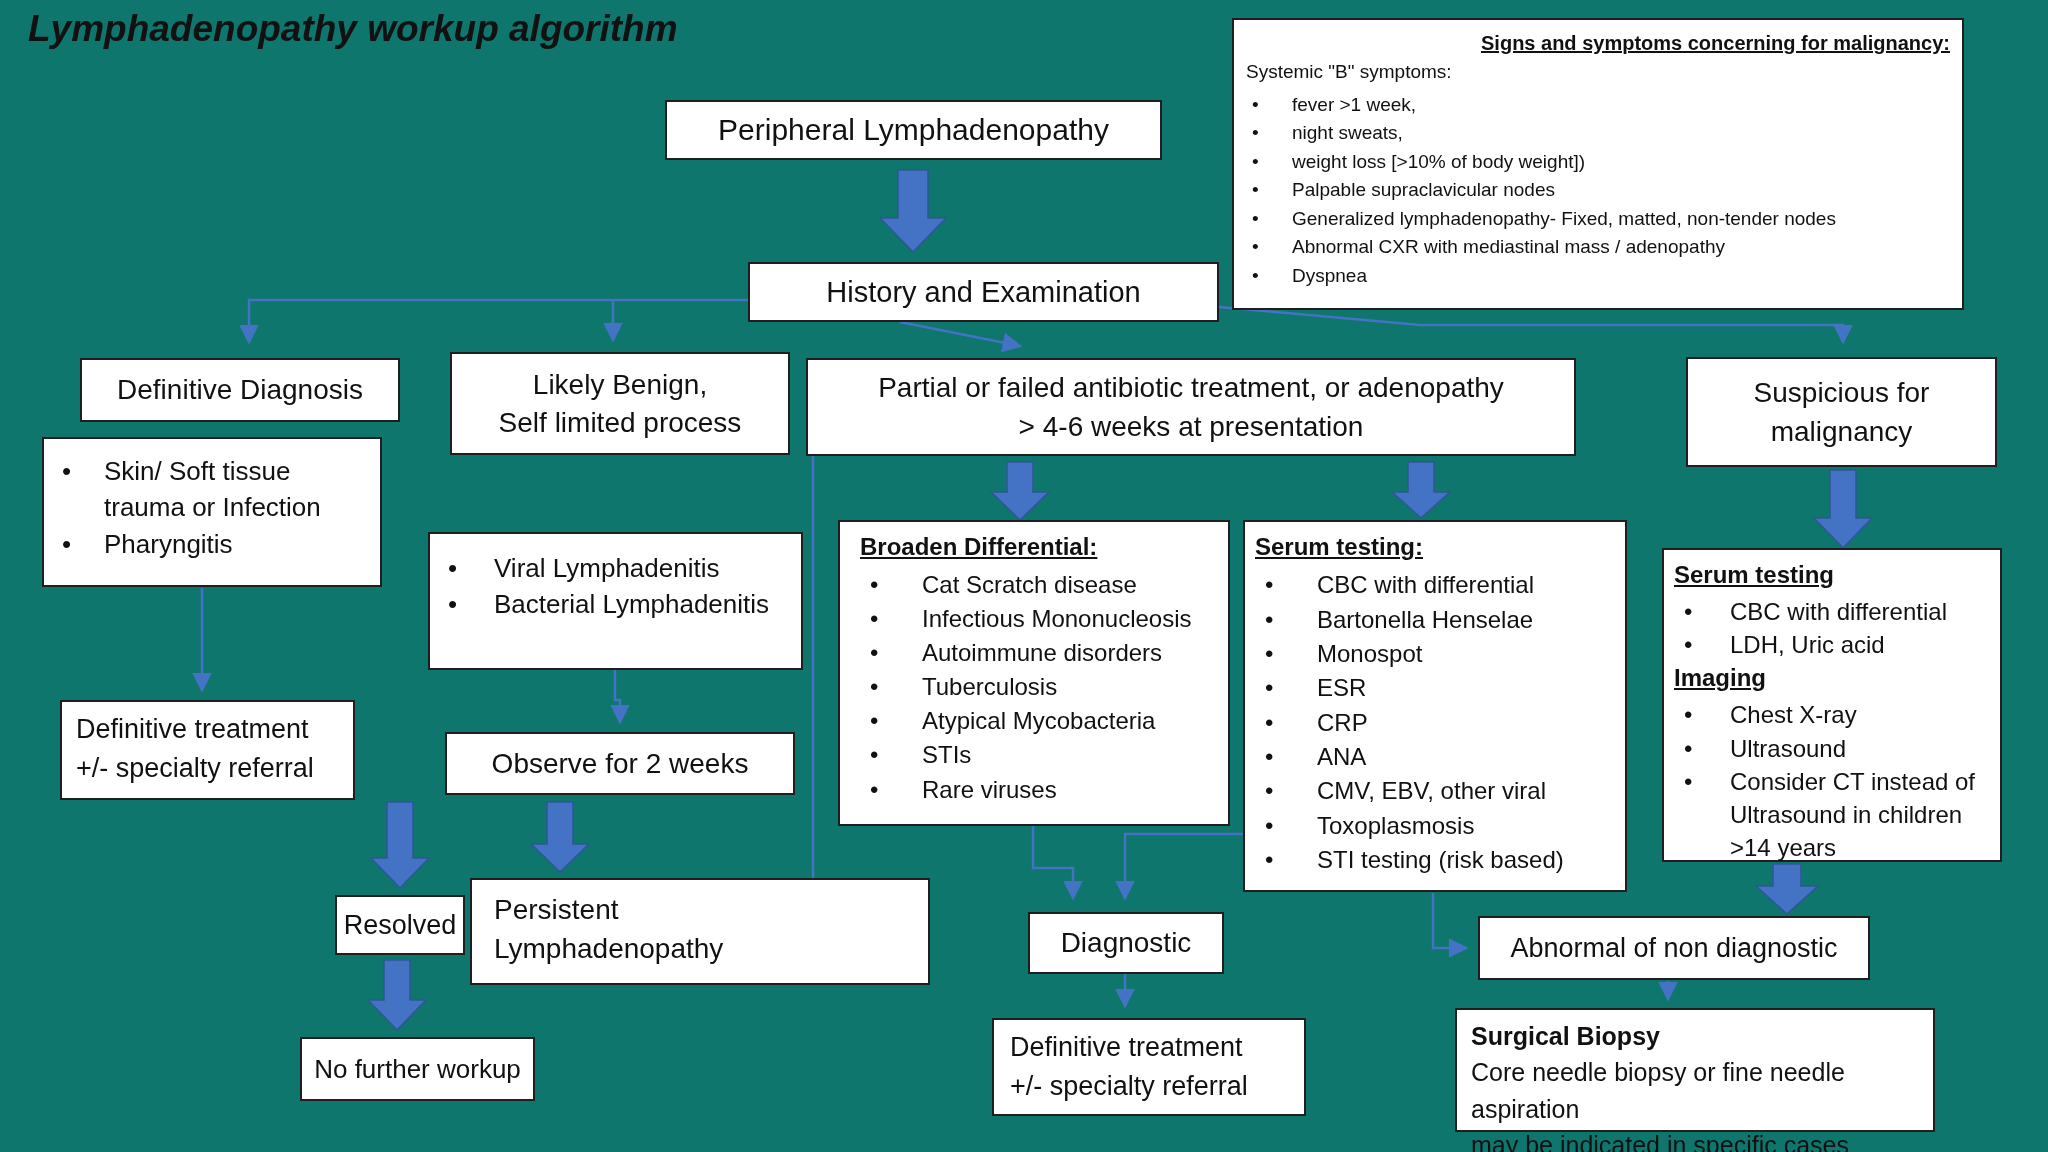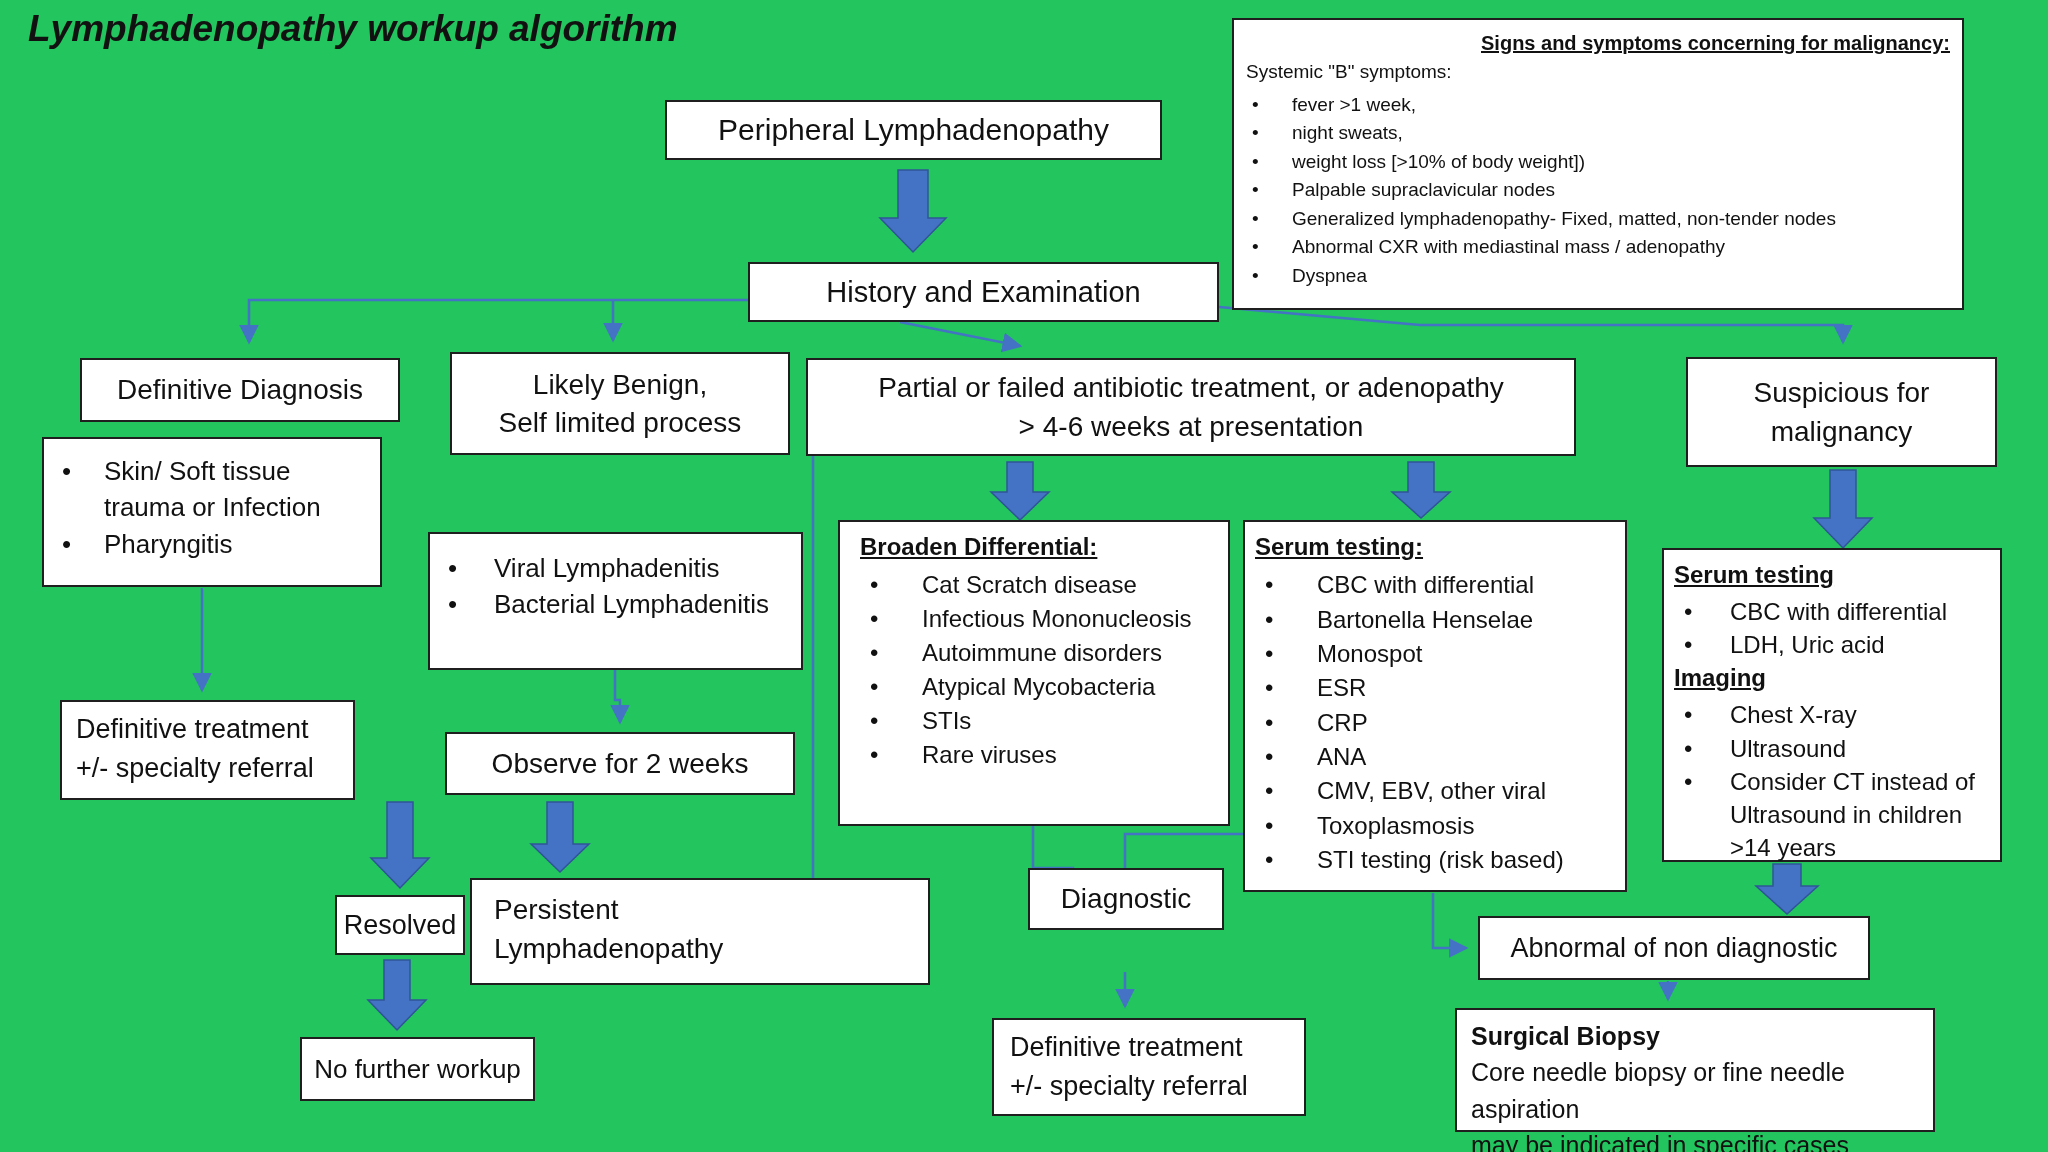--- a/index.html
+++ b/index.html
@@ -1,16 +1,16 @@
 <!DOCTYPE html>
 <html style="--connector: #4472C4; --arrow_fill: #4472C4; --arrow_edge: #2F5597; --box_border: #1f1f1f;"><head>
 <meta charset="utf-8">
 <style>
   html,body{margin:0;padding:0;background:#ffffff;}
-  #canvas{position:relative;width:2048px;height:1152px;background:#22c55e;
+  #canvas{position:relative;width:2048px;height:1152px;background:#0f766e;
           font-family:"Liberation Sans", sans-serif;color:#111;overflow:hidden;}
   #wires{position:absolute;left:0;top:0;width:2048px;height:1152px;z-index:1;}
   .node{position:absolute;background:#ffffff;border:2.5px solid var(--box_border);
         box-sizing:border-box;z-index:2;}
   .center{display:flex;flex-direction:column;align-items:center;justify-content:center;
           text-align:center;}
   .page-title{position:absolute;left:28px;top:8px;font-size:37px;font-weight:bold;
               font-style:italic;letter-spacing:0px;z-index:2;}
   .bullets ul{list-style:none;margin:4px 0 0 0;padding:0;}
   .bullets li{position:relative;padding-left:62px;}
@@ -37,21 +37,21 @@
   #n-observe{left:445px;top:732px;width:350px;height:63px;font-size:28px;}
   #n-resolved{left:335px;top:895px;width:130px;height:60px;font-size:27px;}
   #n-persistent{left:470px;top:878px;width:460px;height:107px;font-size:28px;line-height:1.4;
                 padding:10px 0 0 22px;}
   #n-nofurther{left:300px;top:1037px;width:235px;height:64px;font-size:26px;}
   #n-partial{left:806px;top:358px;width:770px;height:98px;font-size:28px;line-height:1.4;}
   #n-broaden{left:838px;top:520px;width:392px;height:306px;font-size:24px;line-height:1.42;
              padding:8px 20px;}
   #n-serummid{left:1243px;top:520px;width:384px;height:372px;font-size:24px;line-height:1.43;
               padding:8px 10px;}
-  #n-diagnostic{left:1028px;top:868px;width:196px;height:62px;font-size:28px;}
+  #n-diagnostic{left:1028px;top:912px;width:196px;height:62px;font-size:28px;}
   #n-treatmid{left:992px;top:1018px;width:314px;height:98px;font-size:27px;line-height:1.45;
               padding:8px 0 0 16px;}
   #n-suspicious{left:1686px;top:357px;width:311px;height:110px;font-size:28px;line-height:1.4;}
   #n-serumright{left:1662px;top:548px;width:340px;height:314px;font-size:24px;line-height:1.38;
                 padding:8px 10px;}
   #n-serumright li{padding-left:56px;}
   #n-abnormal{left:1478px;top:916px;width:392px;height:64px;font-size:27px;}
   #n-biopsy{left:1455px;top:1008px;width:480px;height:124px;font-size:25px;line-height:1.45;
             padding:8px 0 0 14px;}
   .b-title{font-weight:bold;}
@@ -164,20 +164,21 @@
     <span>Partial or failed antibiotic treatment, or adenopathy</span>
     <span>&gt; 4-6 weeks at presentation</span>
   </div>
 
   <div id="n-broaden" class="node bullets">
     <div class="box-title">Broaden Differential:</div>
     <ul>
         <li>Cat Scratch disease</li>
         <li>Infectious Mononucleosis</li>
         <li>Autoimmune disorders</li>
+        <li>Tuberculosis</li>
         <li>Atypical Mycobacteria</li>
         <li>STIs</li>
         <li>Rare viruses</li>
       </ul>
   </div>
 
   <div id="n-serummid" class="node bullets">
     <div class="box-title">Serum testing:</div>
     <ul>
         <li>CBC with differential</li>

